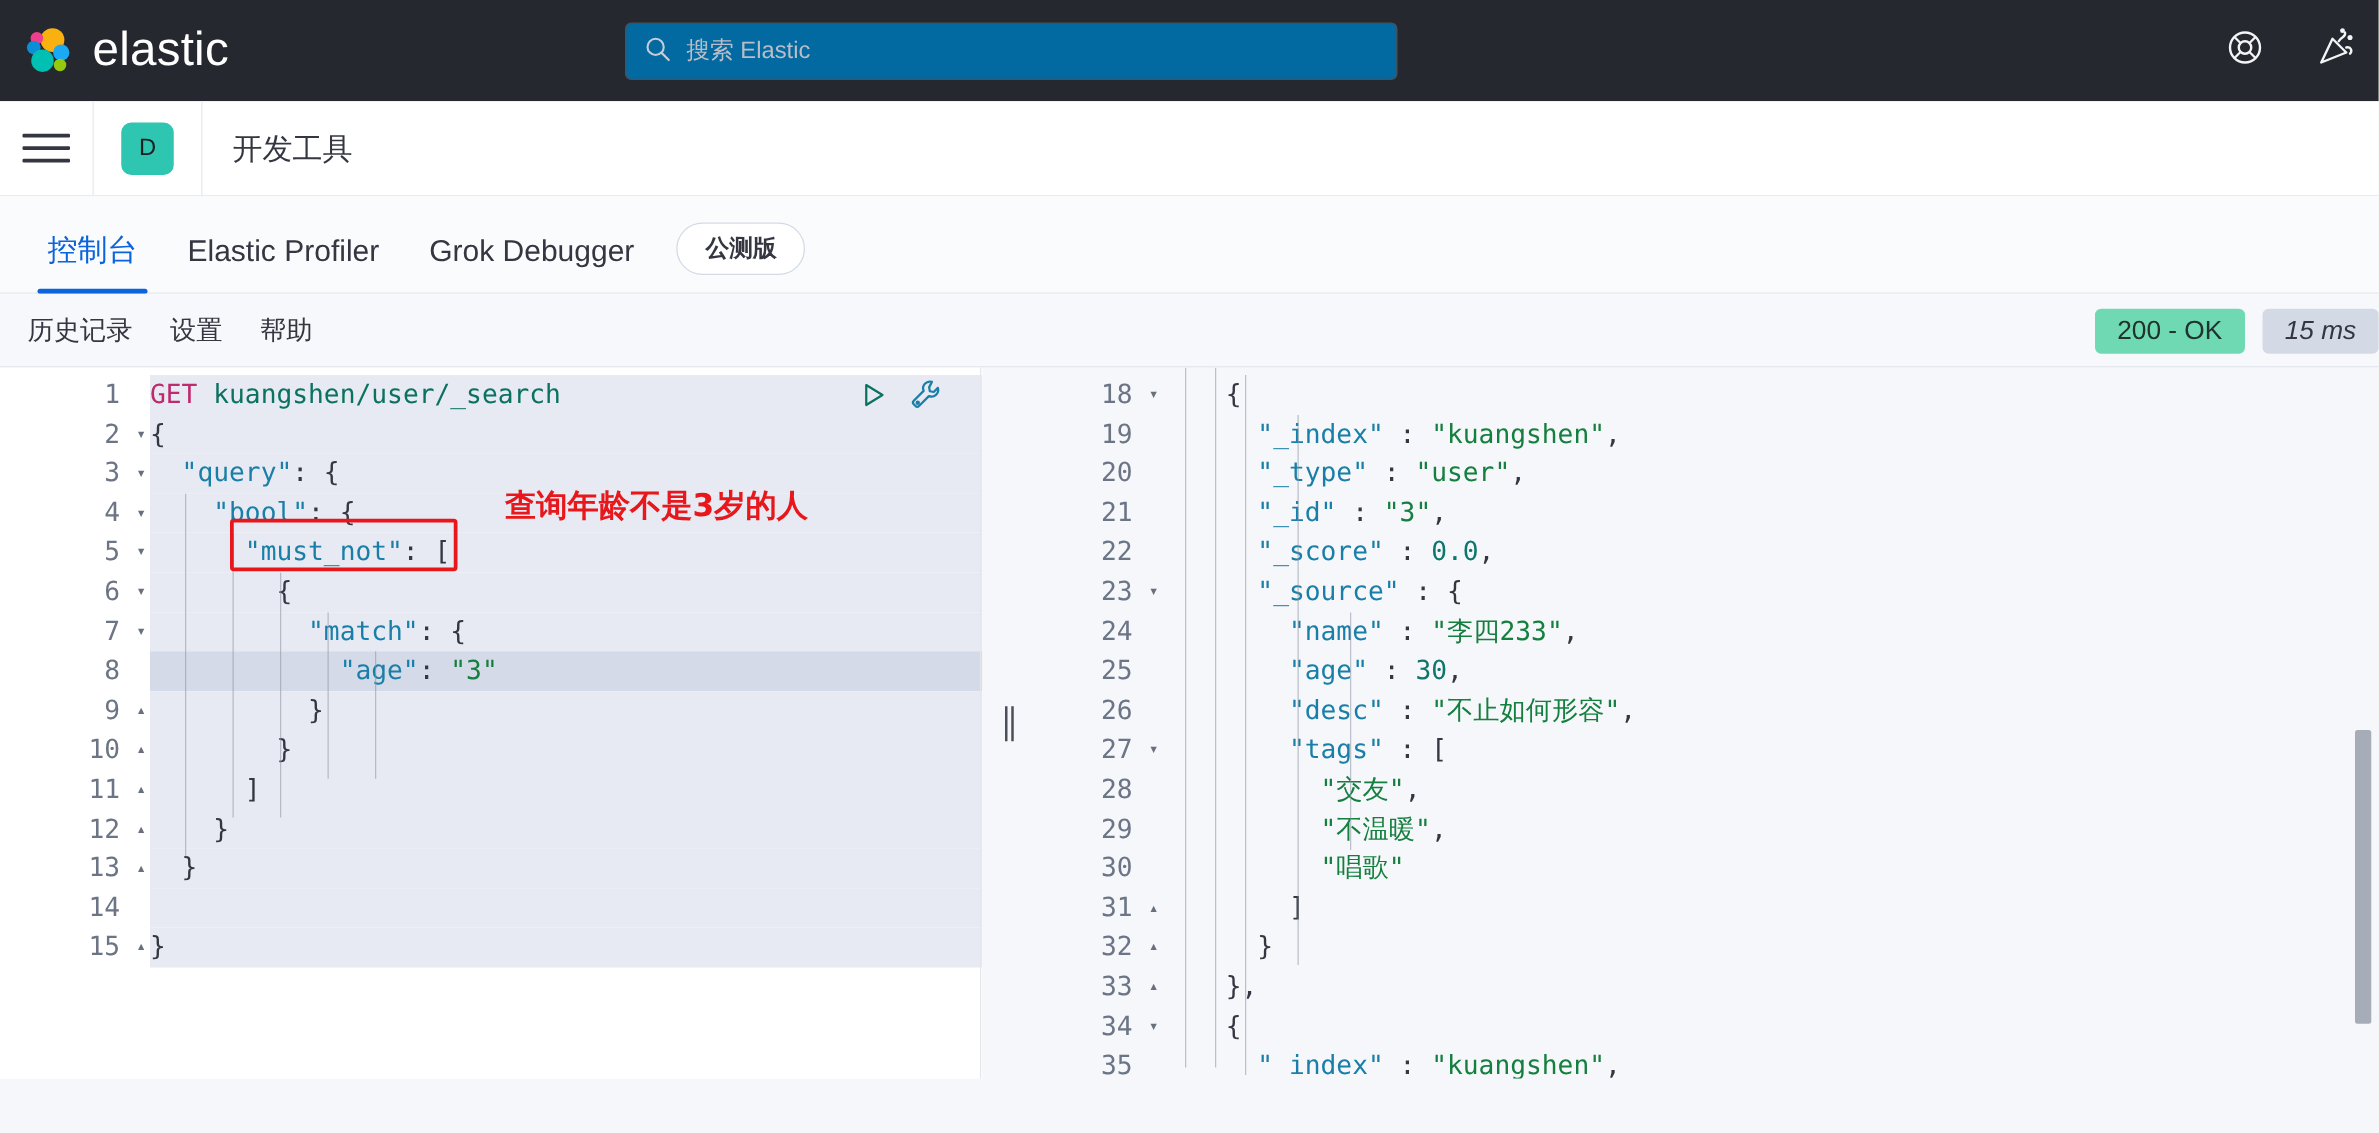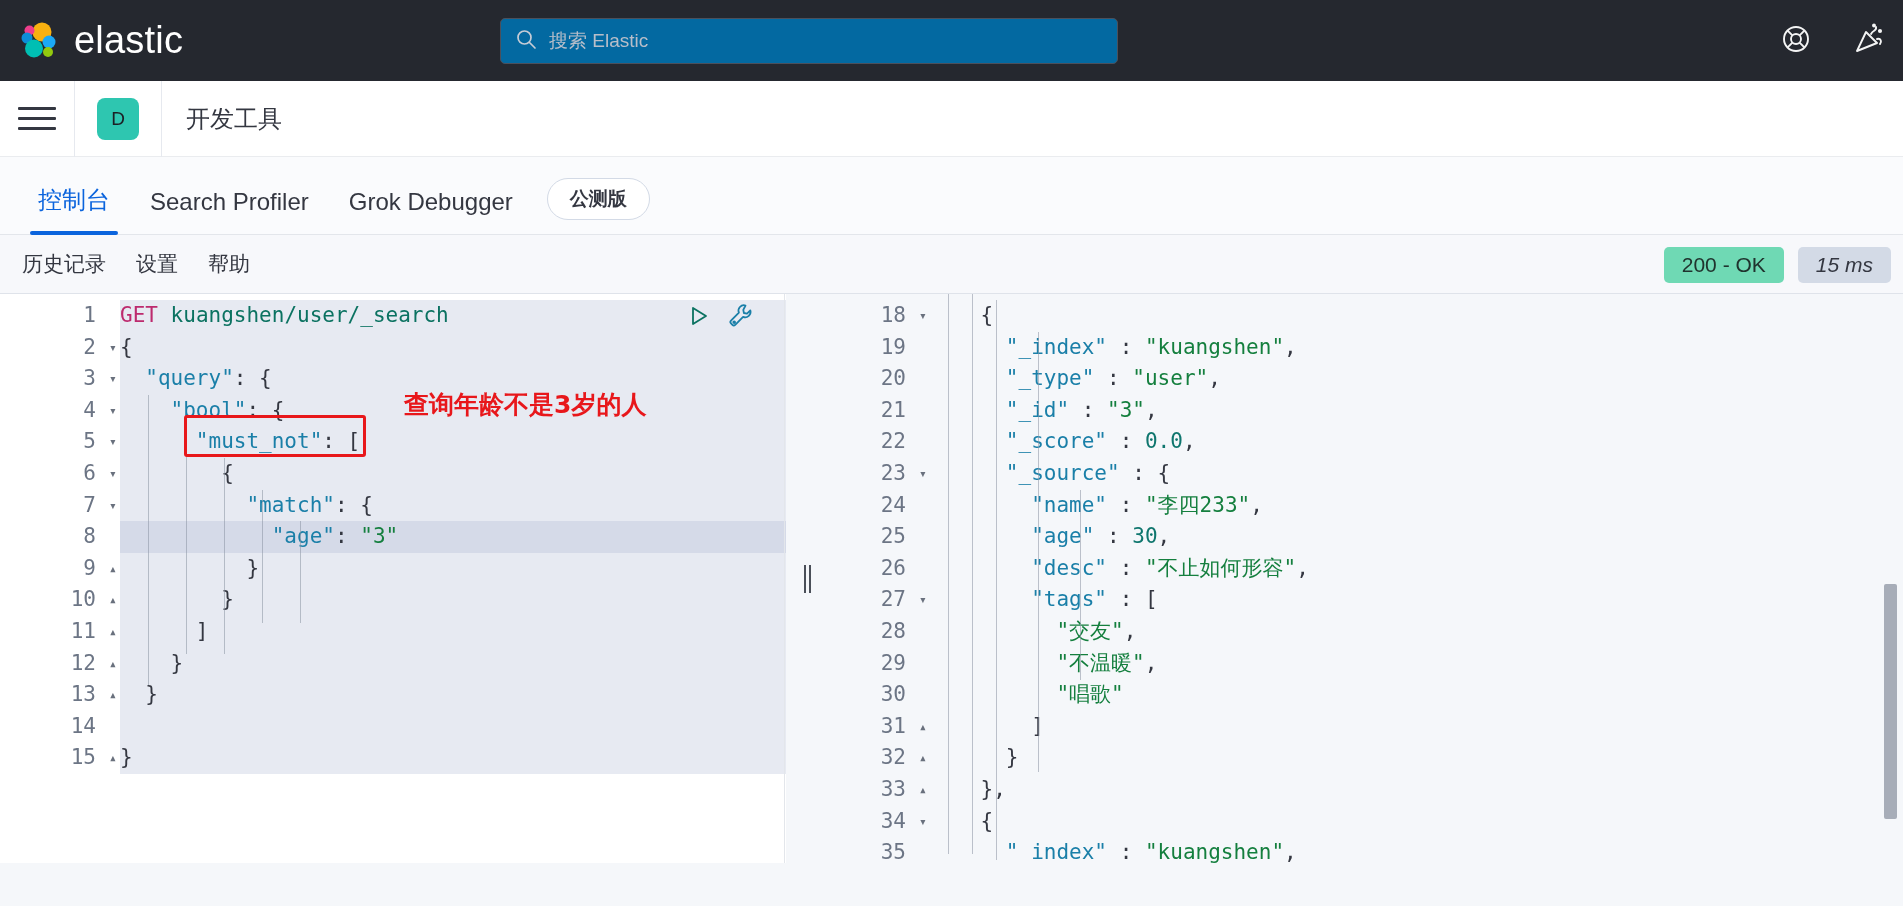--- a/index.html
+++ b/index.html
@@ -129,21 +129,21 @@
     background: #f7f8fb;
     display: flex; align-items: center;
     padding-left: 22px;
     position: relative;
   }
   .cbtn {
     font-size: 21px; color: #343741;
     margin-right: 30px; cursor: pointer;
   }
   #status-wrap {
-    position: absolute; right: 12px; top: 12px;
+    position: absolute; right: 0; top: 12px;
     display: flex; align-items: center; gap: 14px; padding-right: 0;
   }
   .badge {
     font-size: 21px; padding: 6px 18px; border-radius: 5px;
     white-space: nowrap;
   }
   #status-badge { background: #6fd9b4; color: #20332e; }
   #time-badge   { background: #d3dae6; color: #343741; font-style: italic; }
 
   
@@ -310,21 +310,21 @@
       <span></span>
   </div>
   <div class="vdiv"></div>
   <div id="space-avatar">D</div>
   <div class="vdiv"></div>
   <div id="app-title">开发工具</div>
 </div>
 
 <div id="tabbar">
   <div class="tab active">控制台</div>
-  <div class="tab">Search Profiler</div>
+  <div class="tab">Elastic Profiler</div>
   <div class="tab">Grok Debugger</div>
   <div id="beta-pill">公测版</div>
 </div>
 
 <div id="consolebar">
   <div class="cbtn">历史记录</div>
   <div class="cbtn">设置</div>
   <div class="cbtn">帮助</div>
   <div id="status-wrap">
     <span class="badge" id="status-badge">200 - OK</span>

